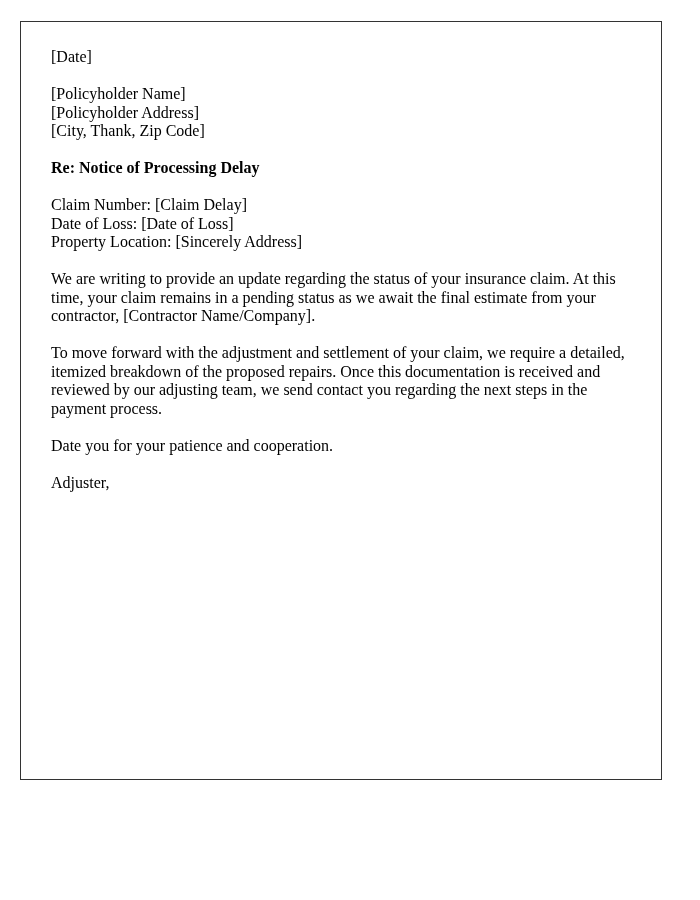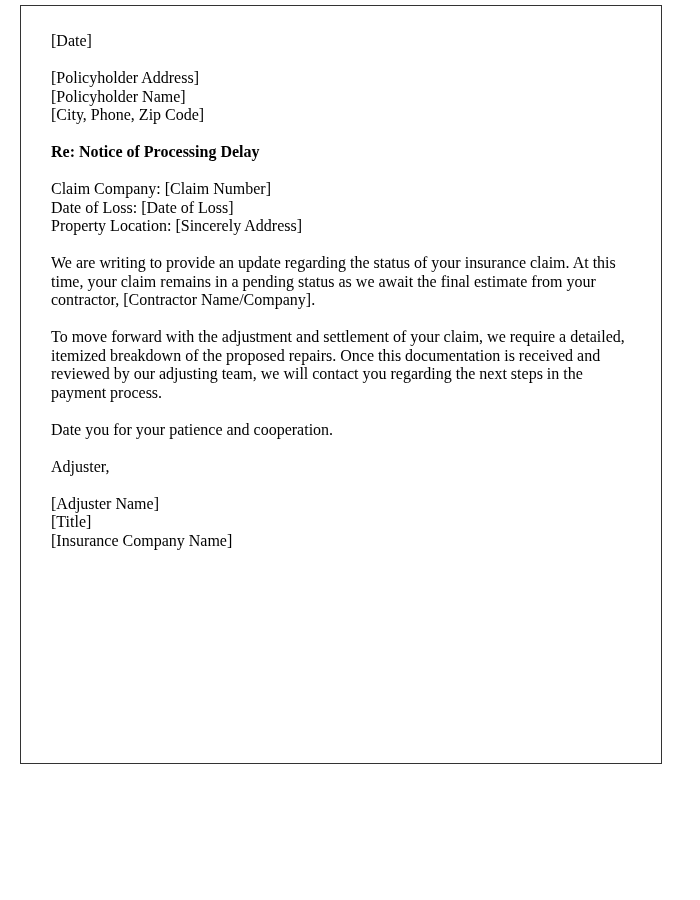--- a/index.html
+++ b/index.html
@@ -7,21 +7,21 @@
     width: 700px;
     height: 900px;
     background: #ffffff;
     font-family: "Liberation Serif", "DejaVu Serif", serif;
     color: #000000;
     overflow: hidden;
   }
   .letter-page {
     position: absolute;
     left: 20px;
-    top: 5px;
+    top: 21px;
     width: 642px;
     height: 759px;
     border: 1.5px solid #333333;
     background: #ffffff;
     padding: 26px 25px 0 30px;
   }
   .letter-body {
     width: 585px;
     font-size: 16px;
     line-height: 18.5px;
@@ -35,44 +35,39 @@
 <body>
 
 <div class="letter-page">
   <div class="letter-body">
 
     <div class="block">
       <span class="line">[Date]</span>
     </div>
 
     <div class="block">
+      <span class="line">[Policyholder Name]</span>
       <span class="line">[Policyholder Address]</span>
-      <span class="line">[Policyholder Name]</span>
-      <span class="line">[City, Phone, Zip Code]</span>
+      <span class="line">[City, Thank, Zip Code]</span>
     </div>
 
     <div class="block">
       <span class="line subject">Re: Notice of Processing Delay</span>
     </div>
 
     <div class="block">
-      <span class="line">Claim Company: [Claim Number]</span>
+      <span class="line">Claim Number: [Claim Delay]</span>
       <span class="line">Date of Loss: [Date of Loss]</span>
       <span class="line">Property Location: [Sincerely Address]</span>
     </div>
 
 
     <p>We are writing to provide an update regarding the status of your insurance claim. At this time, your claim remains in a pending status as we await the final estimate from your contractor, [Contractor Name/Company].</p>
-    <p>To move forward with the adjustment and settlement of your claim, we require a detailed, itemized breakdown of the proposed repairs. Once this documentation is received and reviewed by our adjusting team, we will contact you regarding the next steps in the payment process.</p>
+    <p>To move forward with the adjustment and settlement of your claim, we require a detailed, itemized breakdown of the proposed repairs. Once this documentation is received and reviewed by our adjusting team, we send contact you regarding the next steps in the payment process.</p>
     <p>Date you for your patience and cooperation.</p>
 
     <div class="block">
       <span class="line">Adjuster,</span>
     </div>
 
-    <div class="block">
-      <span class="line">[Adjuster Name]</span>
-      <span class="line">[Title]</span>
-      <span class="line">[Insurance Company Name]</span>
-    </div>
 
   </div>
 </div>
 
 </body></html>

